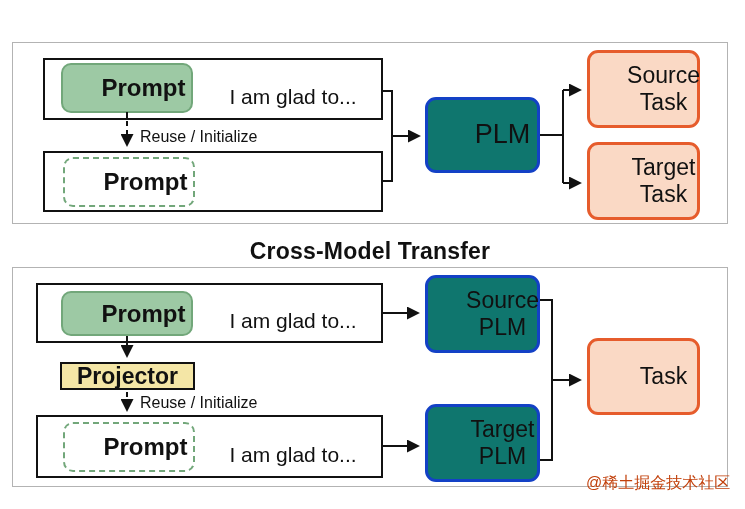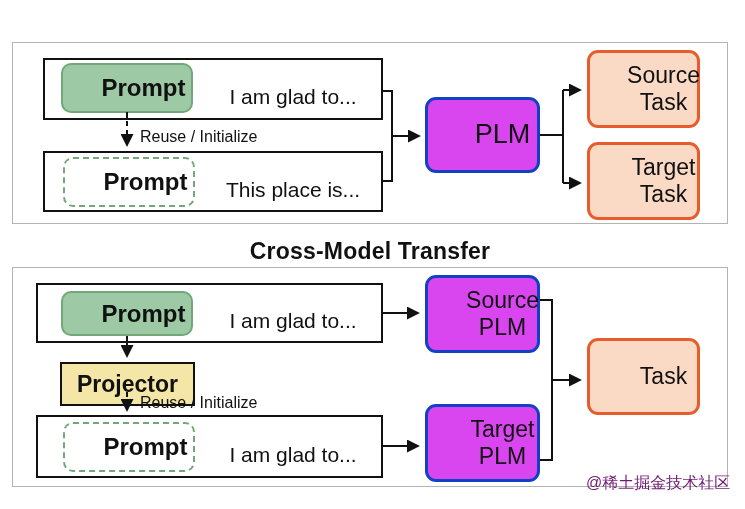--- a/index.html
+++ b/index.html
@@ -37,40 +37,40 @@
     display: flex; align-items: center; justify-content: center;
     font-size: 21px; white-space: nowrap;
   }
   .sA { left: 160px; } .sB { left: 167px; }
   .reuse {
     position: absolute; font-size: 16px; white-space: nowrap; height: 22px;
     display: flex; align-items: center;
   }
   .ru1 { left: 140px; top: 126px; } .ru2 { left: 140px; top: 392px; }
   .projector {
-    position: absolute; left: 60px; top: 362px; width: 135px; height: 44px;
+    position: absolute; left: 60px; top: 362px; width: 135px; height: 28px;
     background: #f4e6a6; border: 2.5px solid #111;
     display: flex; align-items: center; justify-content: center;
     font-size: 23px; font-weight: 700;
   }
   .node {
     position: absolute; display: flex; align-items: center; justify-content: center;
     text-align: center; white-space: pre-line; border-radius: 11px; line-height: 1.16; padding-left: 40px;
   }
-  .node-blue   { background: #d946ef; border: 3.5px solid #1341c6; }
+  .node-blue   { background: #0f766e; border: 3.5px solid #1341c6; }
   .node-orange { background: #fad9c5; border: 3.5px solid #e65c2c; }
   .plm  { left: 425px; top: 97px;  width: 115px; height: 76px; font-size: 27px; }
   .stsk { left: 587px; top: 50px;  width: 113px; height: 78px; font-size: 23px; }
   .ttsk { left: 587px; top: 142px; width: 113px; height: 78px; font-size: 23px; }
   .splm { left: 425px; top: 275px; width: 115px; height: 78px; font-size: 23px; }
   .tplm { left: 425px; top: 404px; width: 115px; height: 78px; font-size: 23px; }
   .task { left: 587px; top: 338px; width: 113px; height: 77px; font-size: 23px; }
   .watermark {
     position: absolute; left: 586px; top: 473px; width: 150px;
-    font-size: 16px; color: #701a75; white-space: nowrap; z-index: 20;
+    font-size: 16px; color: #c2410c; white-space: nowrap; z-index: 20;
   }
   .connector-layer {
     position: absolute; left: 0; top: 0; width: 745px; height: 509px;
     pointer-events: none; z-index: 10;
   }
   .connector-layer path { stroke: #111; stroke-width: 2; fill: none; }
   .dash { stroke-dasharray: 5,4; }
 </style>
 </head>
 <body>
@@ -85,21 +85,20 @@
     </div>
     <div class="sentence sA">I am glad to...</div>
   </div>
 
   <div class="reuse ru1">Reuse / Initialize</div>
 
   <div class="wrow rA2">
     <div class="chip chip-dashed cA2">
       <span>Prompt</span>
     </div>
-    <div class="sentence sA">This place is...</div>
   </div>
 
   <div class="node node-blue plm">PLM</div>
   <div class="node node-orange stsk">Source
 Task</div>
   <div class="node node-orange ttsk">Target
 Task</div>
 
   <div class="sec-title t2">Cross-Model Transfer</div>
   <div class="panel pB"></div>

